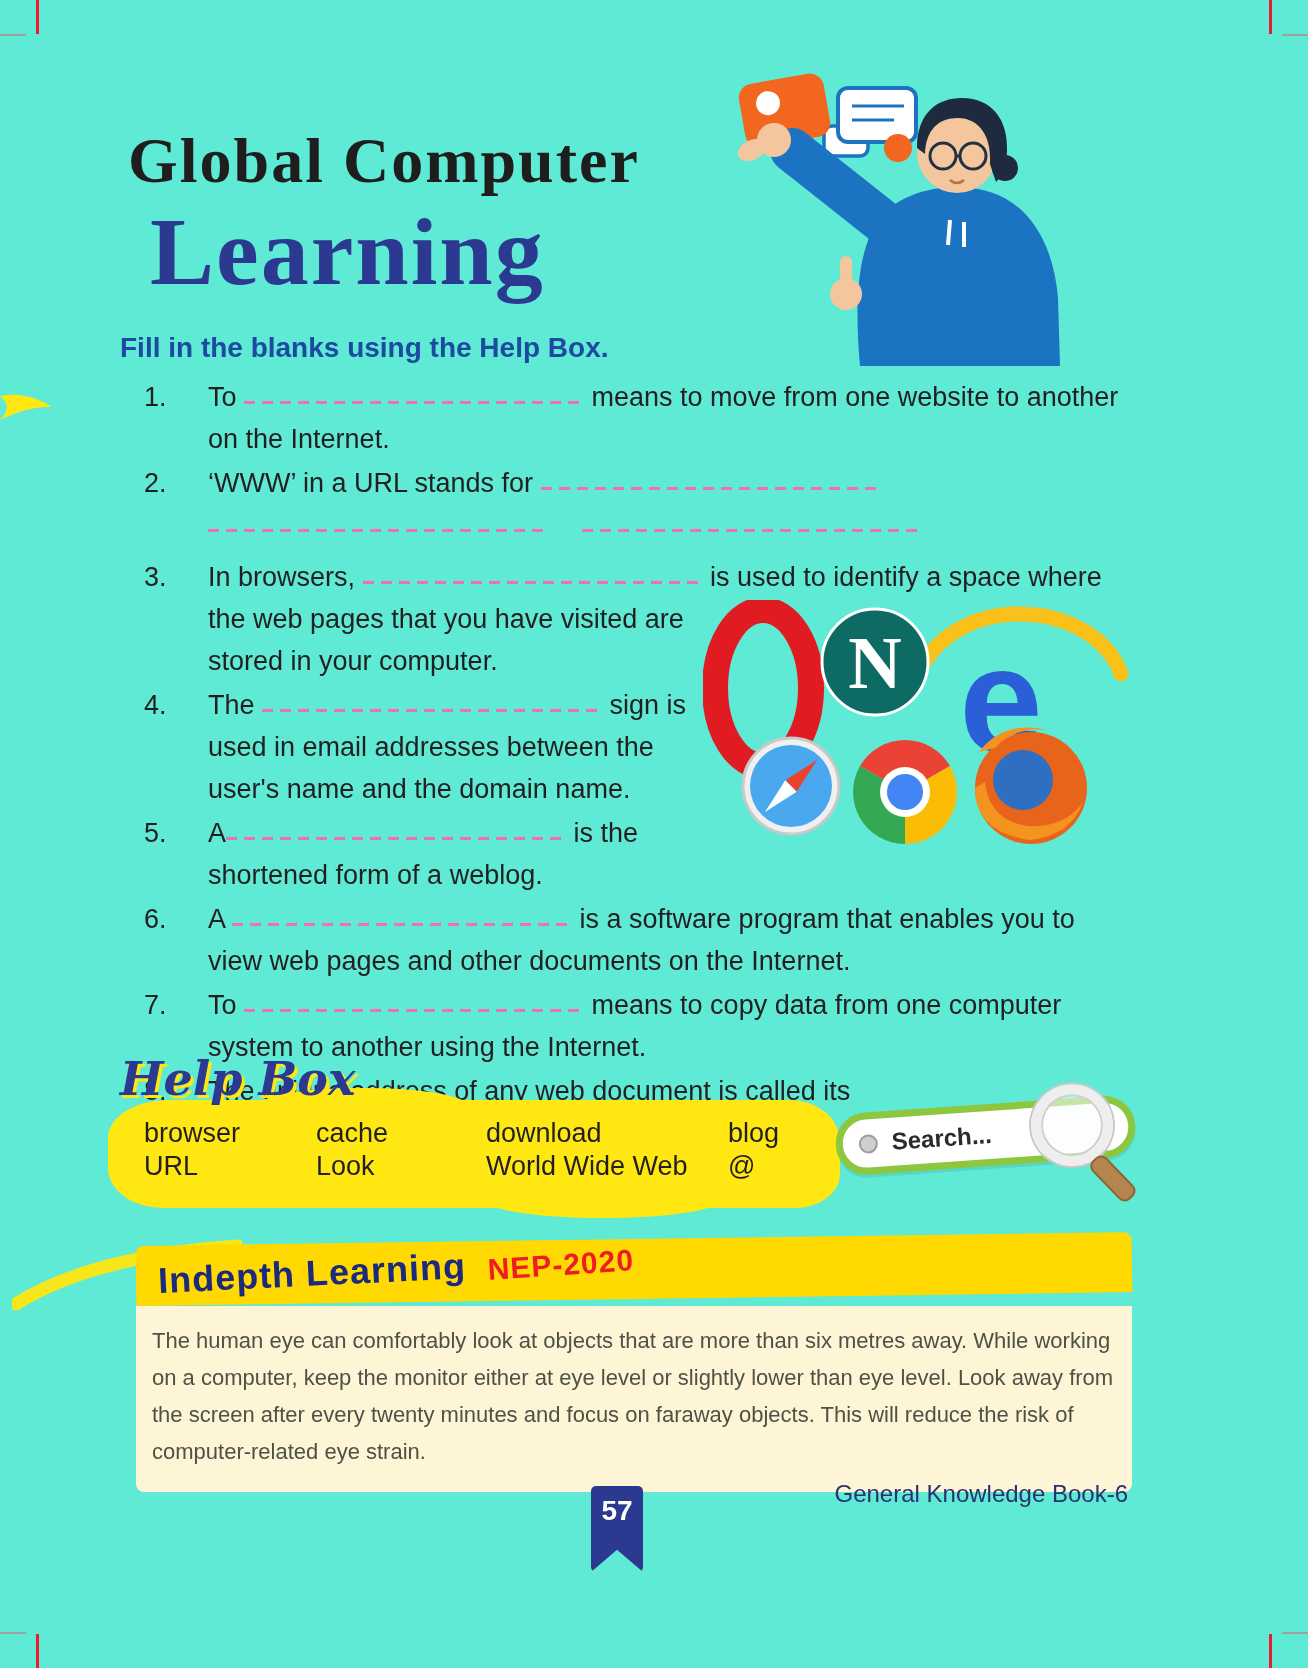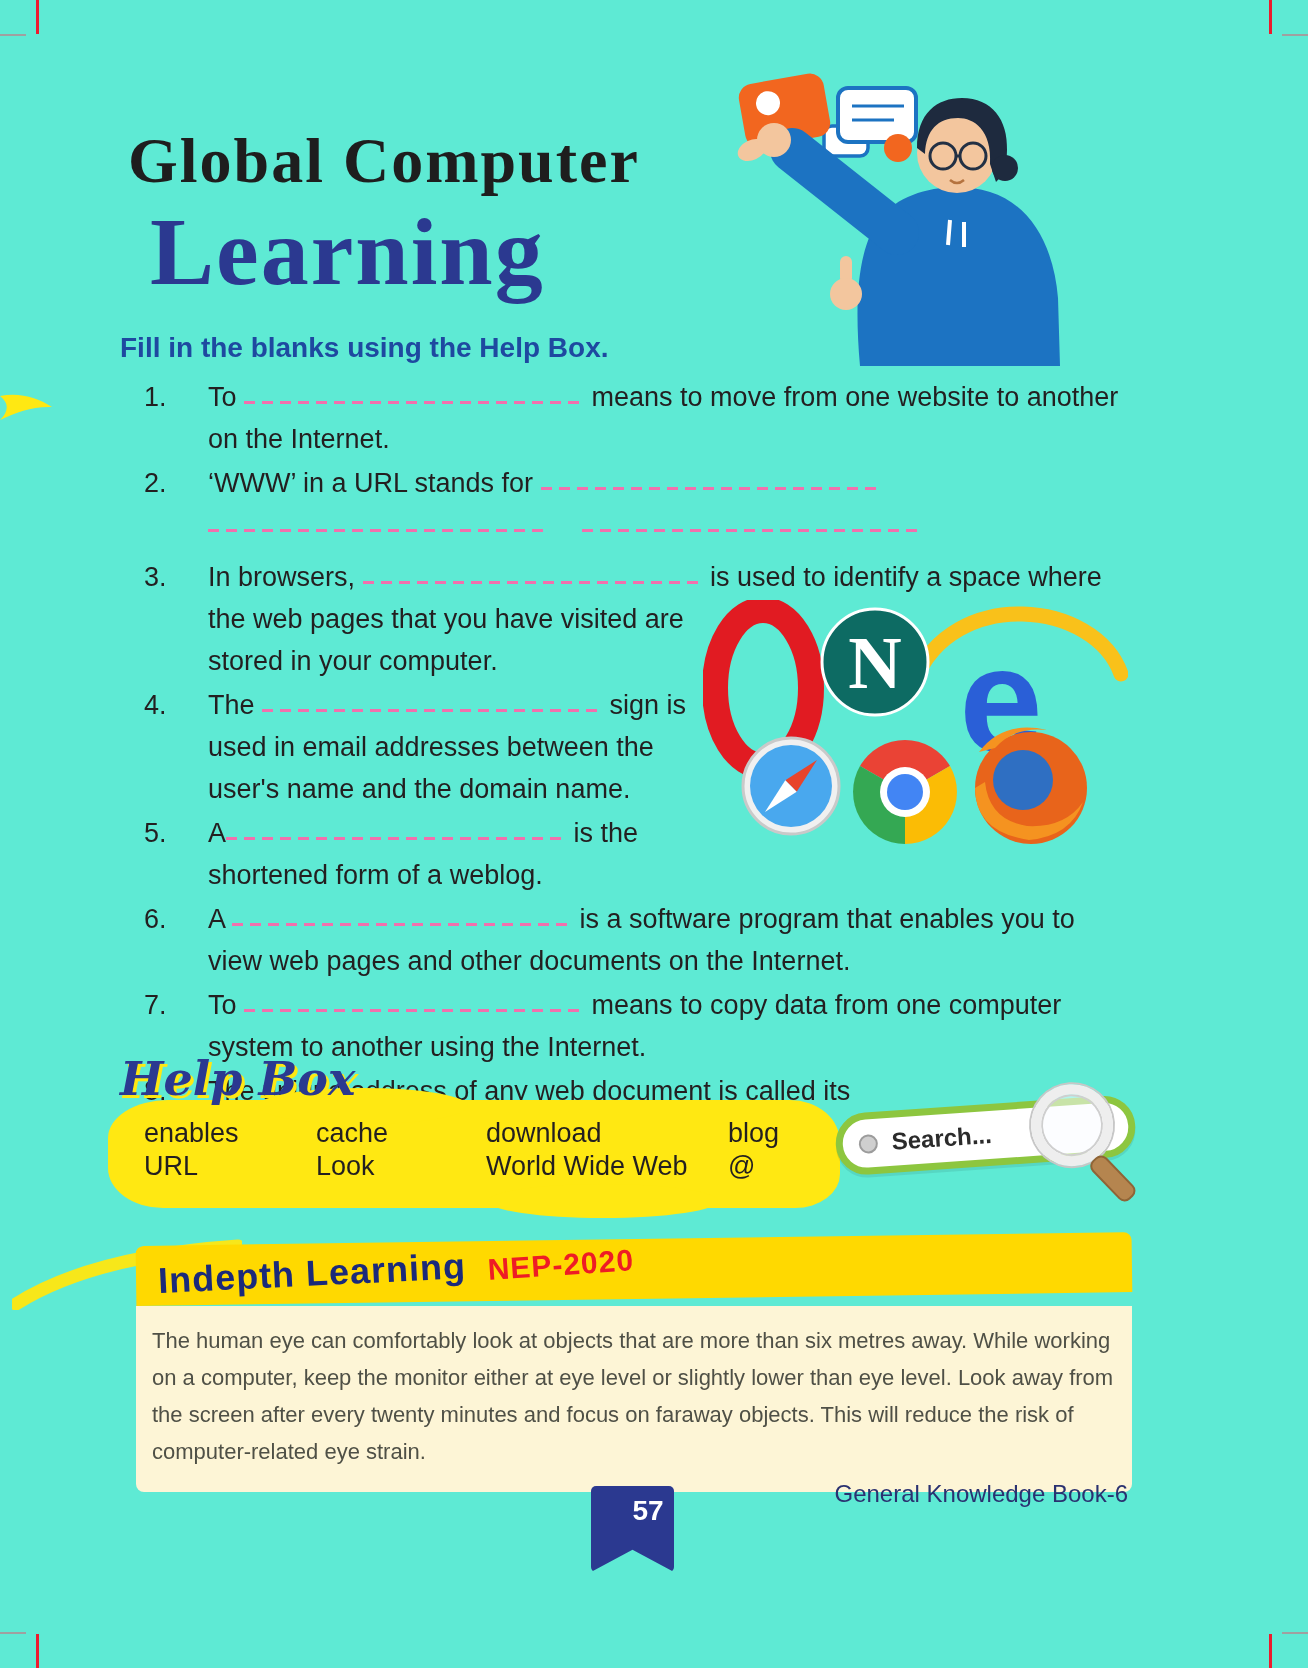--- a/index.html
+++ b/index.html
@@ -68,21 +68,21 @@
                   align-items:center;gap:22px;padding-left:22px;z-index:2;}
   .indepth-title{font-size:36px;font-weight:800;color:#1b2a7a;letter-spacing:1px;transform:rotate(-2deg);}
   .indepth-badge{font-size:30px;font-weight:800;color:#ee1c25;letter-spacing:1px;
                  transform:rotate(-3deg) translateY(-5px);}
   .indepth-body{background:#fdf5d6;padding:16px 16px 22px;font-size:22px;line-height:37px;
                 color:#4f5046;border-radius:0 0 8px 8px;}
 
   
   .bookmark{position:absolute;left:591px;top:1486px;width:52px;height:86px;background:#2b3990;
             clip-path:polygon(0 0,100% 0,100% 100%,50% 74%,0 100%);border-radius:5px;
-            text-align:center;color:#fff;font-weight:700;font-size:28px;line-height:50px;padding-left:31px;}
+            text-align:center;color:#fff;font-weight:700;font-size:28px;line-height:50px;}
   .footer-text{position:absolute;top:1480px;right:180px;font-size:24px;font-weight:400;color:#2a3170;}
 </style>
 </head>
 <body>
 
 <div class="page">
 
   <div class="crop" style="left:36px;top:0;"></div>
   <div class="crop" style="left:1269px;top:0;"></div>
   <div class="crop" style="left:36px;bottom:0;"></div>
@@ -217,21 +217,21 @@
       <span>The unique address of any web document is called its</span>
       <span class="blank"></span><span>.</span>
     </div>
 
   </div>
 
   <div class="helpbox">
     <div class="helpbox-title">Help Box</div>
     <div class="helpbox-blob"></div>
     <div class="help-words">
-      <span>enables</span>
+      <span>browser</span>
       <span>cache</span>
       <span>download</span>
       <span>blog</span>
       <span>URL</span>
       <span>Look</span>
       <span>World Wide Web</span>
       <span>@</span>
     </div>
   </div>
 

